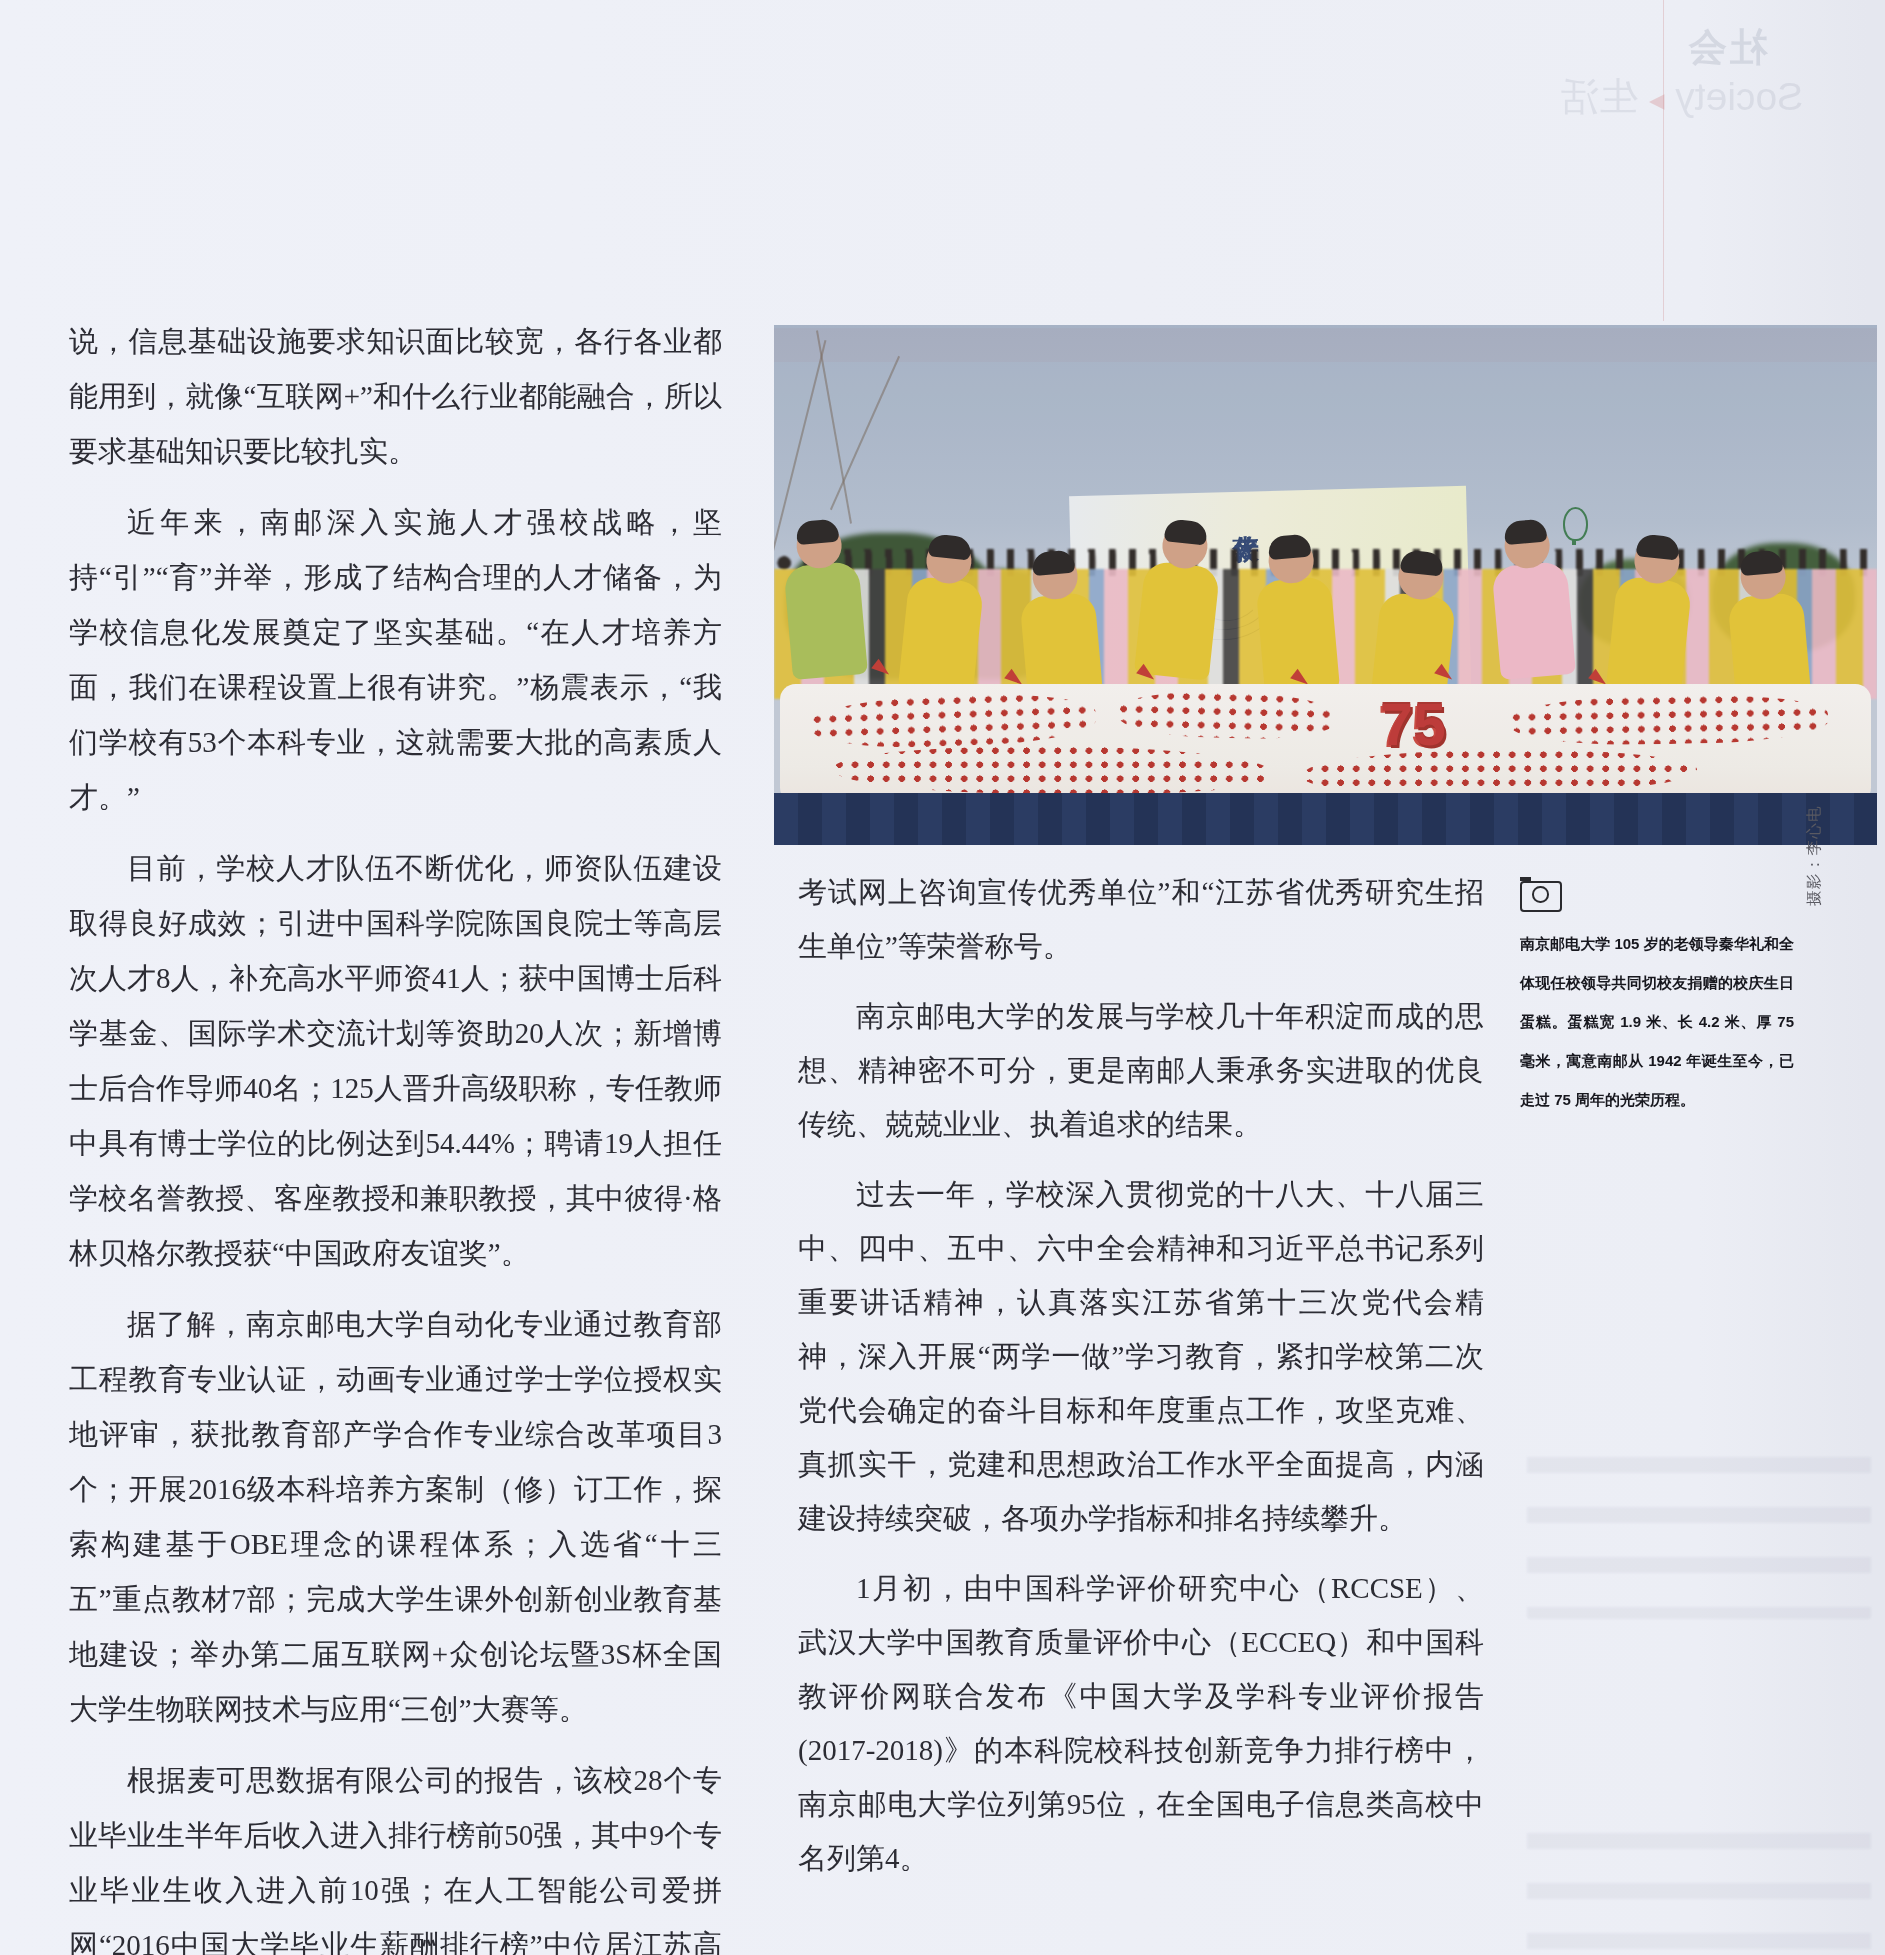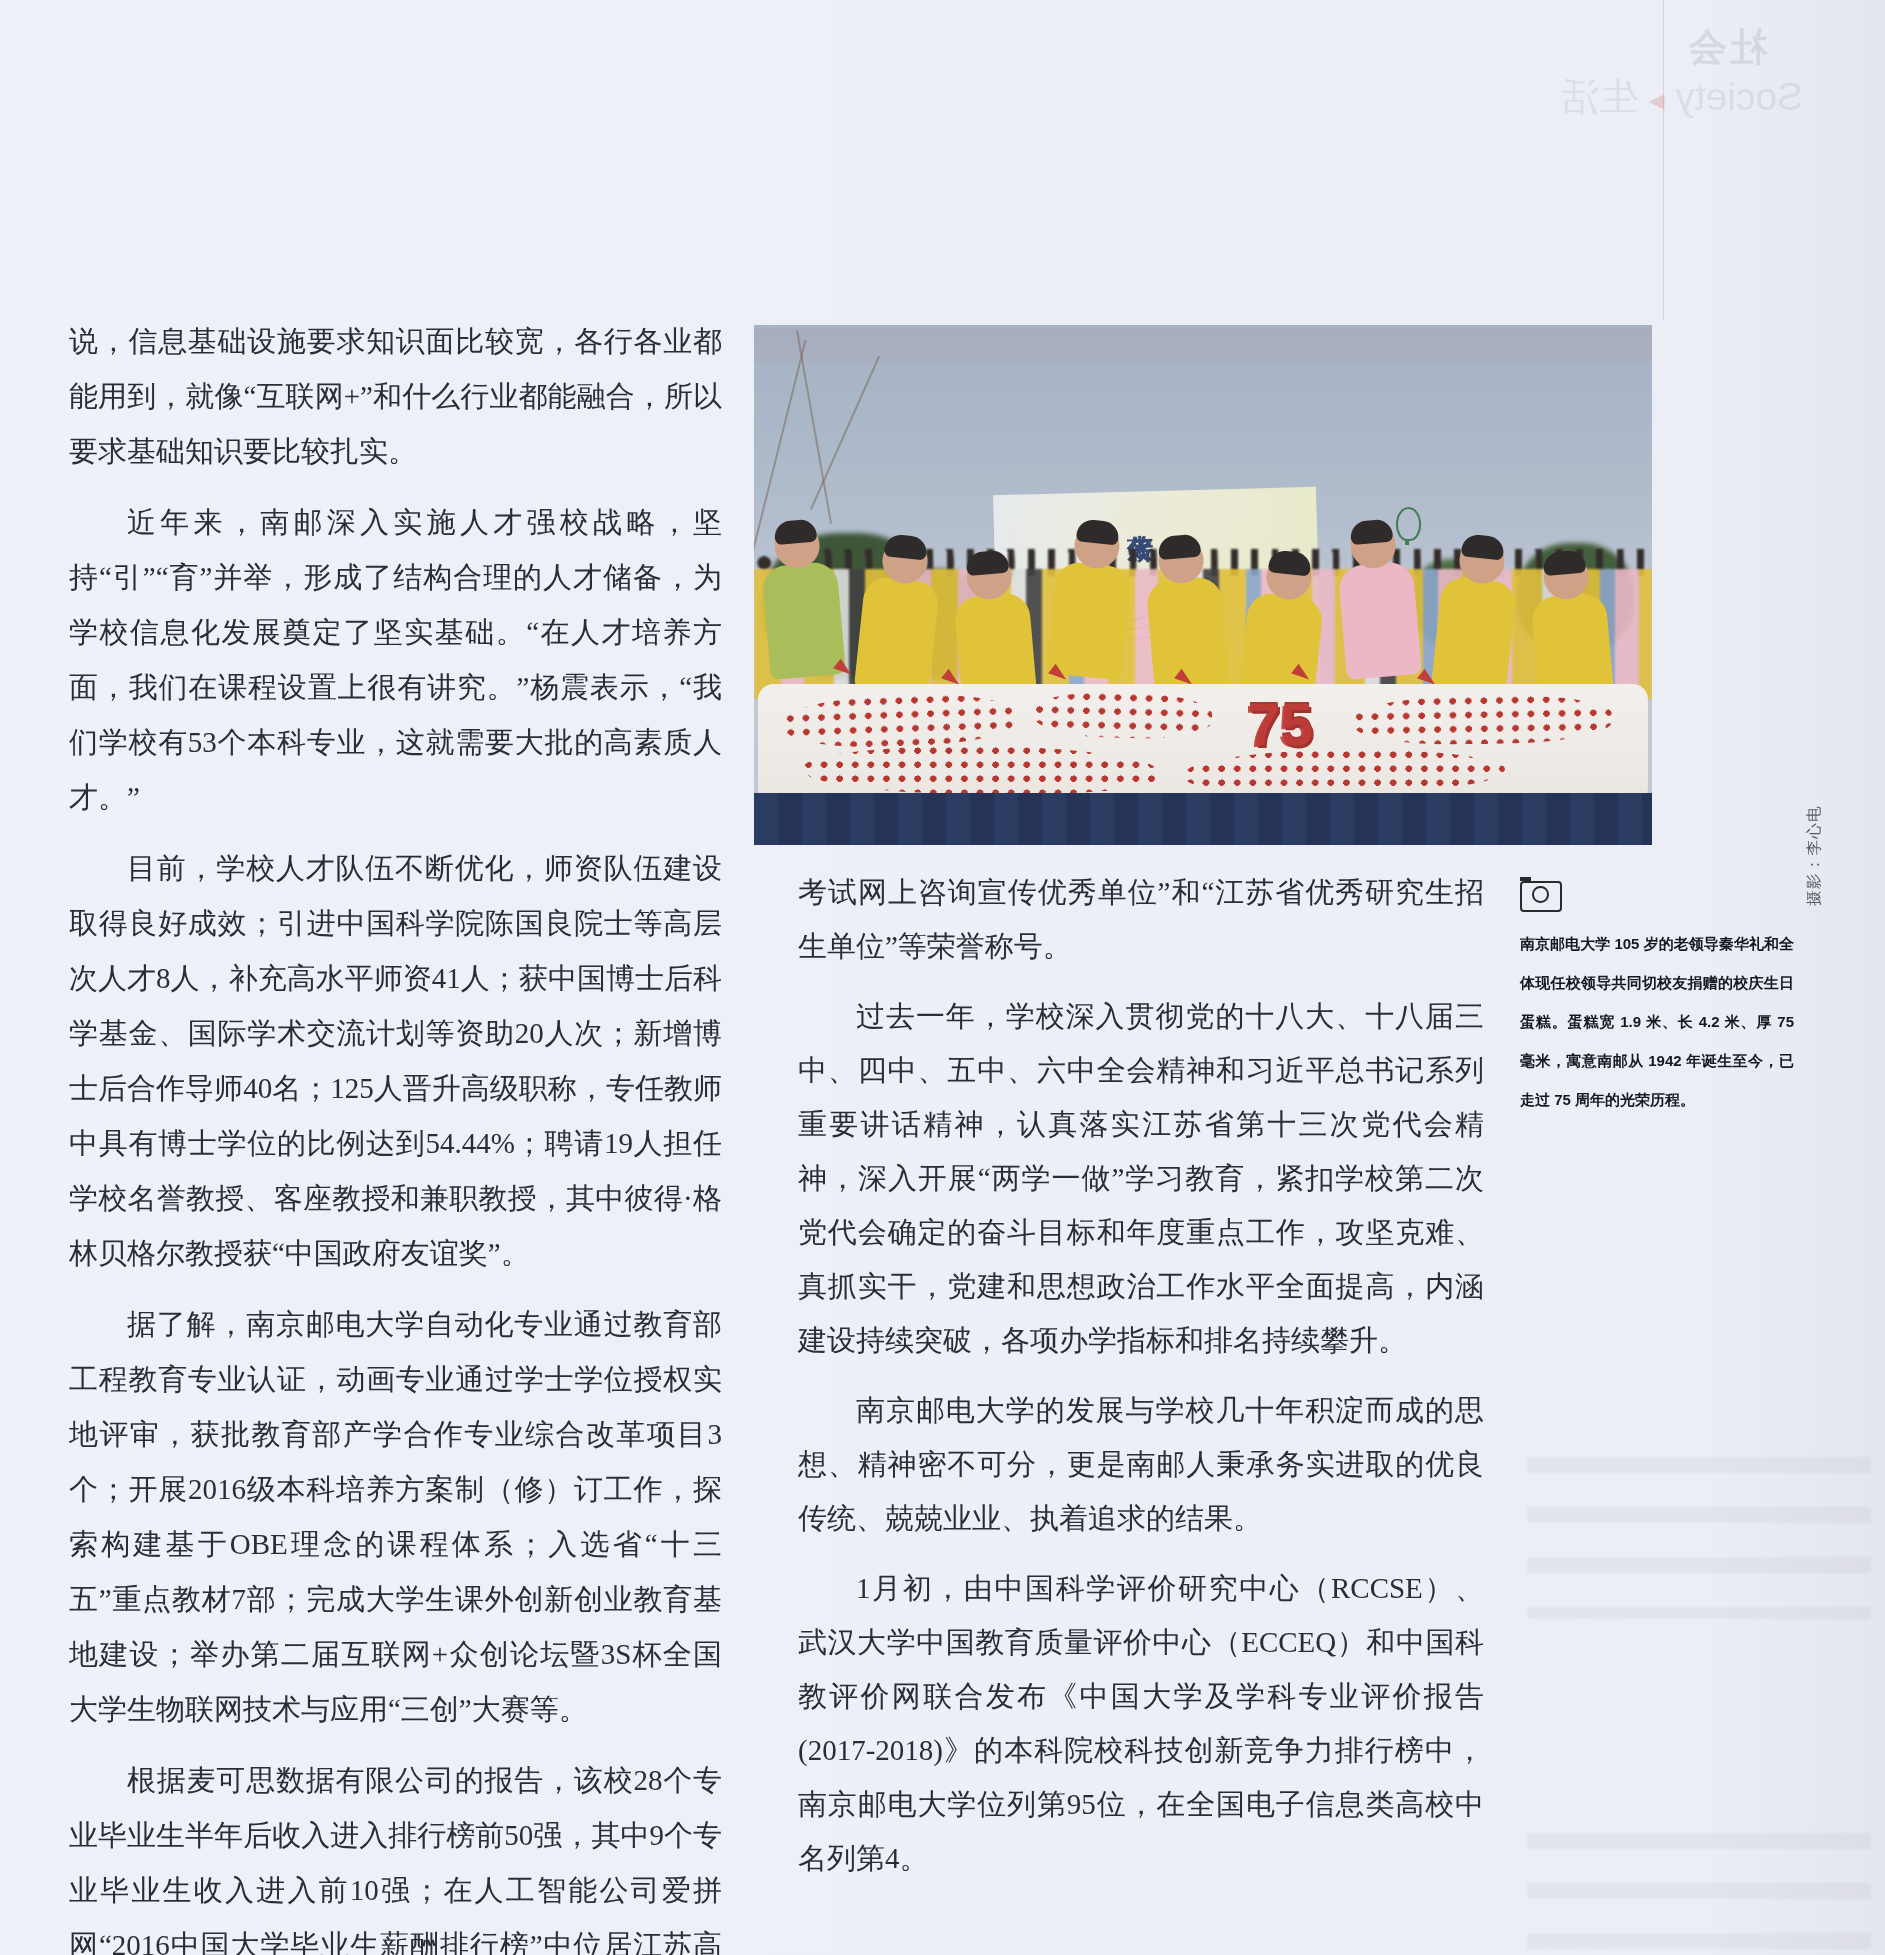--- a/index.html
+++ b/index.html
@@ -31,21 +31,21 @@
   #left-col{left:53px;top:298px;width:685px;}
   #mid-col{left:782px;top:849px;width:718px;line-height:54px;}
   .col p{margin:16px;text-indent:2em;}
   .col p.flush{text-indent:0;}
   #mid-heading{
     font-family:"Liberation Sans","DejaVu Sans",sans-serif;
     font-weight:bold;color:#141418;font-size:30px;
     margin:129px 0 27px 0;text-indent:2em;letter-spacing:0.8px;
   }
   
-  #photo{position:absolute;left:754px;top:325px;width:898px;height:520px;overflow:hidden;
+  #photo{position:absolute;left:774px;top:325px;width:1103px;height:520px;overflow:hidden;
     background:linear-gradient(180deg,#a6b3c5 0%,#b3bfce 38%,#c3cbd6 55%);}
   .tree{position:absolute;border-radius:45%;filter:blur(2.7px);}
   .branch{position:absolute;background:#77685a;opacity:.55;}
   #banner{position:absolute;left:27%;top:32%;width:36%;height:44%;
     background:linear-gradient(100deg,#eceff0 0%,#f1f0da 45%,#ecefc9 100%);
     transform:rotate(-1.5deg);}
   .banner-text{position:absolute;writing-mode:vertical-rl;color:#2e4470;
     font-family:"Liberation Sans",sans-serif;font-weight:bold;}
   #banner-t1{left:40%;top:10%;font-size:26px;}
   #banner-t2{left:58%;top:34%;font-size:23px;}
@@ -194,22 +194,22 @@
     <div id="skirt"></div>
     <div id="photo-bleed"></div>
     <div id="photo-tint"></div>
   </div>
 
   <div id="photo-credit">摄影：李心电</div>
 
   <div class="col" id="mid-col">
     <p class="flush">考试网上咨询宣传优秀单位”和“江苏省优秀研究生招生单位”等荣誉称号。</p>
     <div>
+        <p>南京邮电大学的发展与学校几十年积淀而成的思想、精神密不可分，更是南邮人秉承务实进取的优良传统、兢兢业业、执着追求的结果。</p>
         <p>过去一年，学校深入贯彻党的十八大、十八届三中、四中、五中、六中全会精神和习近平总书记系列重要讲话精神，认真落实江苏省第十三次党代会精神，深入开展“两学一做”学习教育，紧扣学校第二次党代会确定的奋斗目标和年度重点工作，攻坚克难、真抓实干，党建和思想政治工作水平全面提高，内涵建设持续突破，各项办学指标和排名持续攀升。</p>
-        <p>南京邮电大学的发展与学校几十年积淀而成的思想、精神密不可分，更是南邮人秉承务实进取的优良传统、兢兢业业、执着追求的结果。</p>
         <p>1月初，由中国科学评价研究中心（RCCSE）、武汉大学中国教育质量评价中心（ECCEQ）和中国科教评价网联合发布《中国大学及学科专业评价报告(2017-2018)》的本科院校科技创新竞争力排行榜中，南京邮电大学位列第95位，在全国电子信息类高校中名列第4。</p>
       </div>
 
   </div>
 
   <div id="camera-icon"></div>
   <div id="caption">南京邮电大学 105 岁的老领导秦华礼和全体现任校领导共同切校友捐赠的校庆生日蛋糕。蛋糕宽 1.9 米、长 4.2 米、厚 75 毫米，寓意南邮从 1942 年诞生至今，已走过 75 周年的光荣历程。</div>
 
 </div>
 

